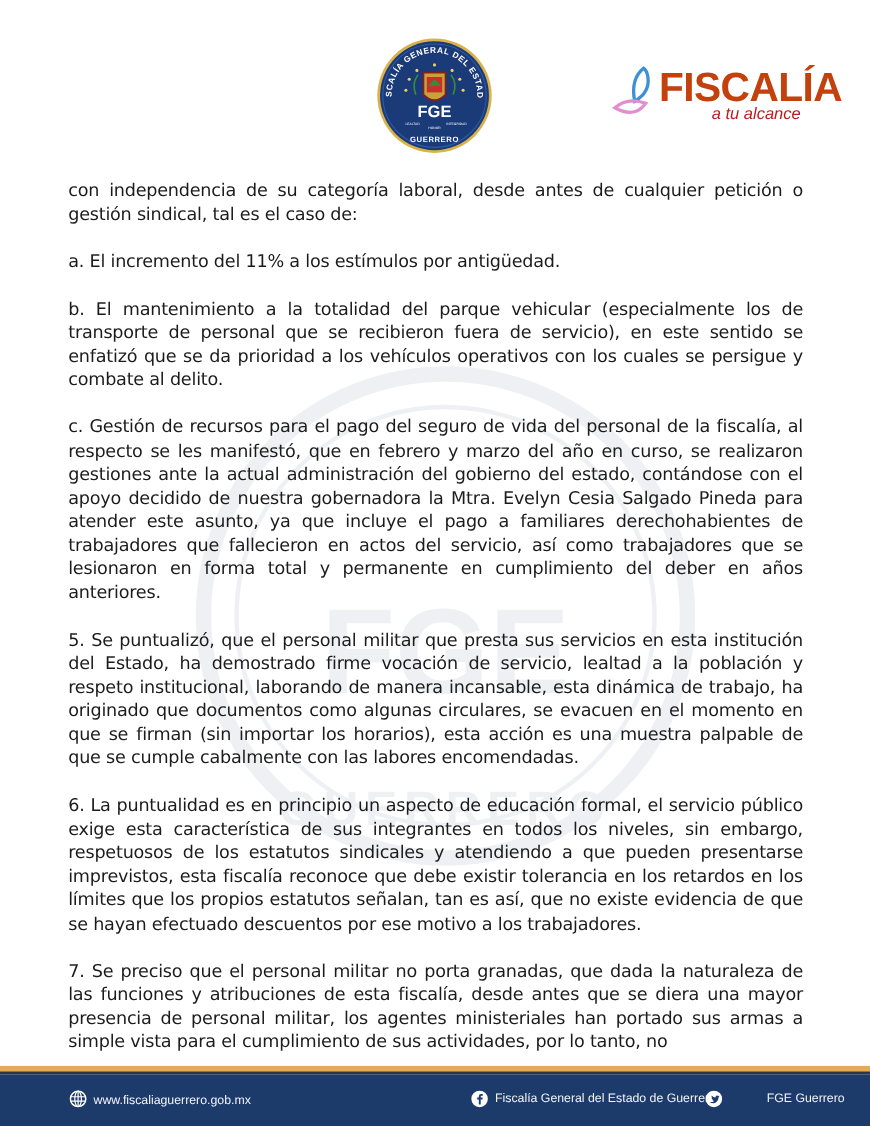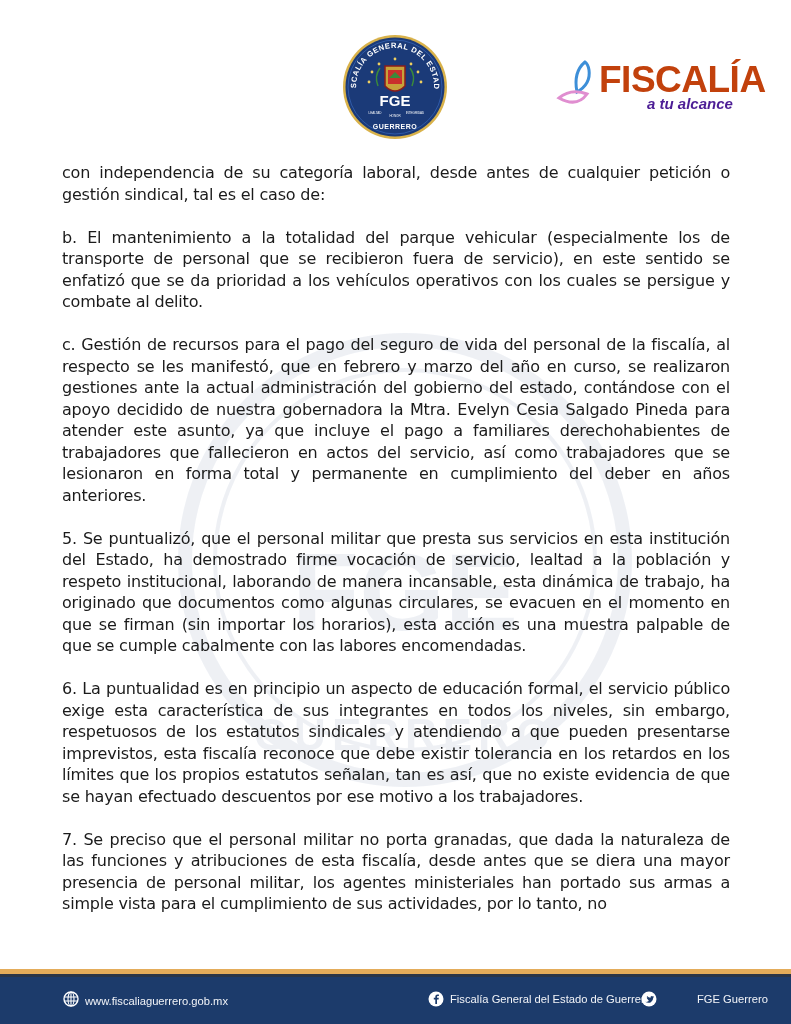--- a/index.html
+++ b/index.html
@@ -20,22 +20,22 @@
     .brand-butterfly { position: absolute; left: 0; top: 0; width: 56px; height: 56px; }
     .brand-title {
       position: absolute; left: 44px; top: 6px;
       font-family: "Liberation Sans", sans-serif;
       font-weight: bold; font-size: 37px; letter-spacing: -0.5px;
       color: #c2410c; line-height: 32px;
     }
     .brand-sub {
       position: absolute; left: 92px; top: 38px;
       font-family: "Liberation Sans", sans-serif;
-      font-style: italic; font-weight: bold; font-size: 15px;
-      color: #4c1d95; line-height: 16px;
+      font-style: italic; font-weight: normal; font-size: 15px;
+      color: #b91c1c; line-height: 16px;
     }
     .watermark {
       position: absolute; left: 170px; top: 230px; width: 470px; height: 660px;
       opacity: 0.07; pointer-events: none;
     }
     .content {
       position: absolute; left: 62px; top: 162px; width: 668px;
       font-family: "DejaVu Sans", sans-serif;
       font-size: 16px; line-height: 21.5px;
       text-align: justify; letter-spacing: -0.2px;
@@ -109,20 +109,21 @@
 
 <svg class="watermark" viewBox="0 0 470 660">
   <circle cx="235" cy="330" r="220" fill="none" stroke="#1b3a78" stroke-width="14"></circle>
   <circle cx="235" cy="330" r="190" fill="none" stroke="#1b3a78" stroke-width="4"></circle>
   <text x="235" y="400" text-anchor="middle" font-family="Liberation Sans, sans-serif" font-size="110" font-weight="bold" fill="#1b3a78">FGE</text>
   <text x="235" y="520" text-anchor="middle" font-family="Liberation Sans, sans-serif" font-size="44" font-weight="bold" fill="#1b3a78" letter-spacing="6">GUERRERO</text>
 </svg>
 
 <div class="content">
   <p>con independencia de su categoría laboral, desde antes de cualquier petición o gestión sindical, tal es el caso de:</p>
+  <p>a. El incremento del 11% a los estímulos por antigüedad.</p>
   <p>b. El mantenimiento a la totalidad del parque vehicular (especialmente los de transporte de personal que se recibieron fuera de servicio), en este sentido se enfatizó que se da prioridad a los vehículos operativos con los cuales se persigue y combate al delito.</p>
   <p>c. Gestión de recursos para el pago del seguro de vida del personal de la fiscalía, al respecto se les manifestó, que en febrero y marzo del año en curso, se realizaron gestiones ante la actual administración del gobierno del estado, contándose con el apoyo decidido de nuestra gobernadora la Mtra. Evelyn Cesia Salgado Pineda para atender este asunto, ya que incluye el pago a familiares derechohabientes de trabajadores que fallecieron en actos del servicio, así como trabajadores que se lesionaron en forma total y permanente en cumplimiento del deber en años anteriores.</p>
   <p>5. Se puntualizó, que el personal militar que presta sus servicios en esta institución del Estado, ha demostrado firme vocación de servicio, lealtad a la población y respeto institucional, laborando de manera incansable, esta dinámica de trabajo, ha originado que documentos como algunas circulares, se evacuen en el momento en que se firman (sin importar los horarios), esta acción es una muestra palpable de que se cumple cabalmente con las labores encomendadas.</p>
   <p>6. La puntualidad es en principio un aspecto de educación formal, el servicio público exige esta característica de sus integrantes en todos los niveles, sin embargo, respetuosos de los estatutos sindicales y atendiendo a que pueden presentarse imprevistos, esta fiscalía reconoce que debe existir tolerancia en los retardos en los límites que los propios estatutos señalan, tan es así, que no existe evidencia de que se hayan efectuado descuentos por ese motivo a los trabajadores.</p>
   <p>7. Se preciso que el personal militar no porta granadas, que dada la naturaleza de las funciones y atribuciones de esta fiscalía, desde antes que se diera una mayor presencia de personal militar, los agentes ministeriales han portado sus armas a simple vista para el cumplimiento de sus actividades, por lo tanto, no</p>
 </div>
 
 <div class="footer-strip-gold"></div>
 <div class="footer-strip-dark"></div>
 <div class="footer">

